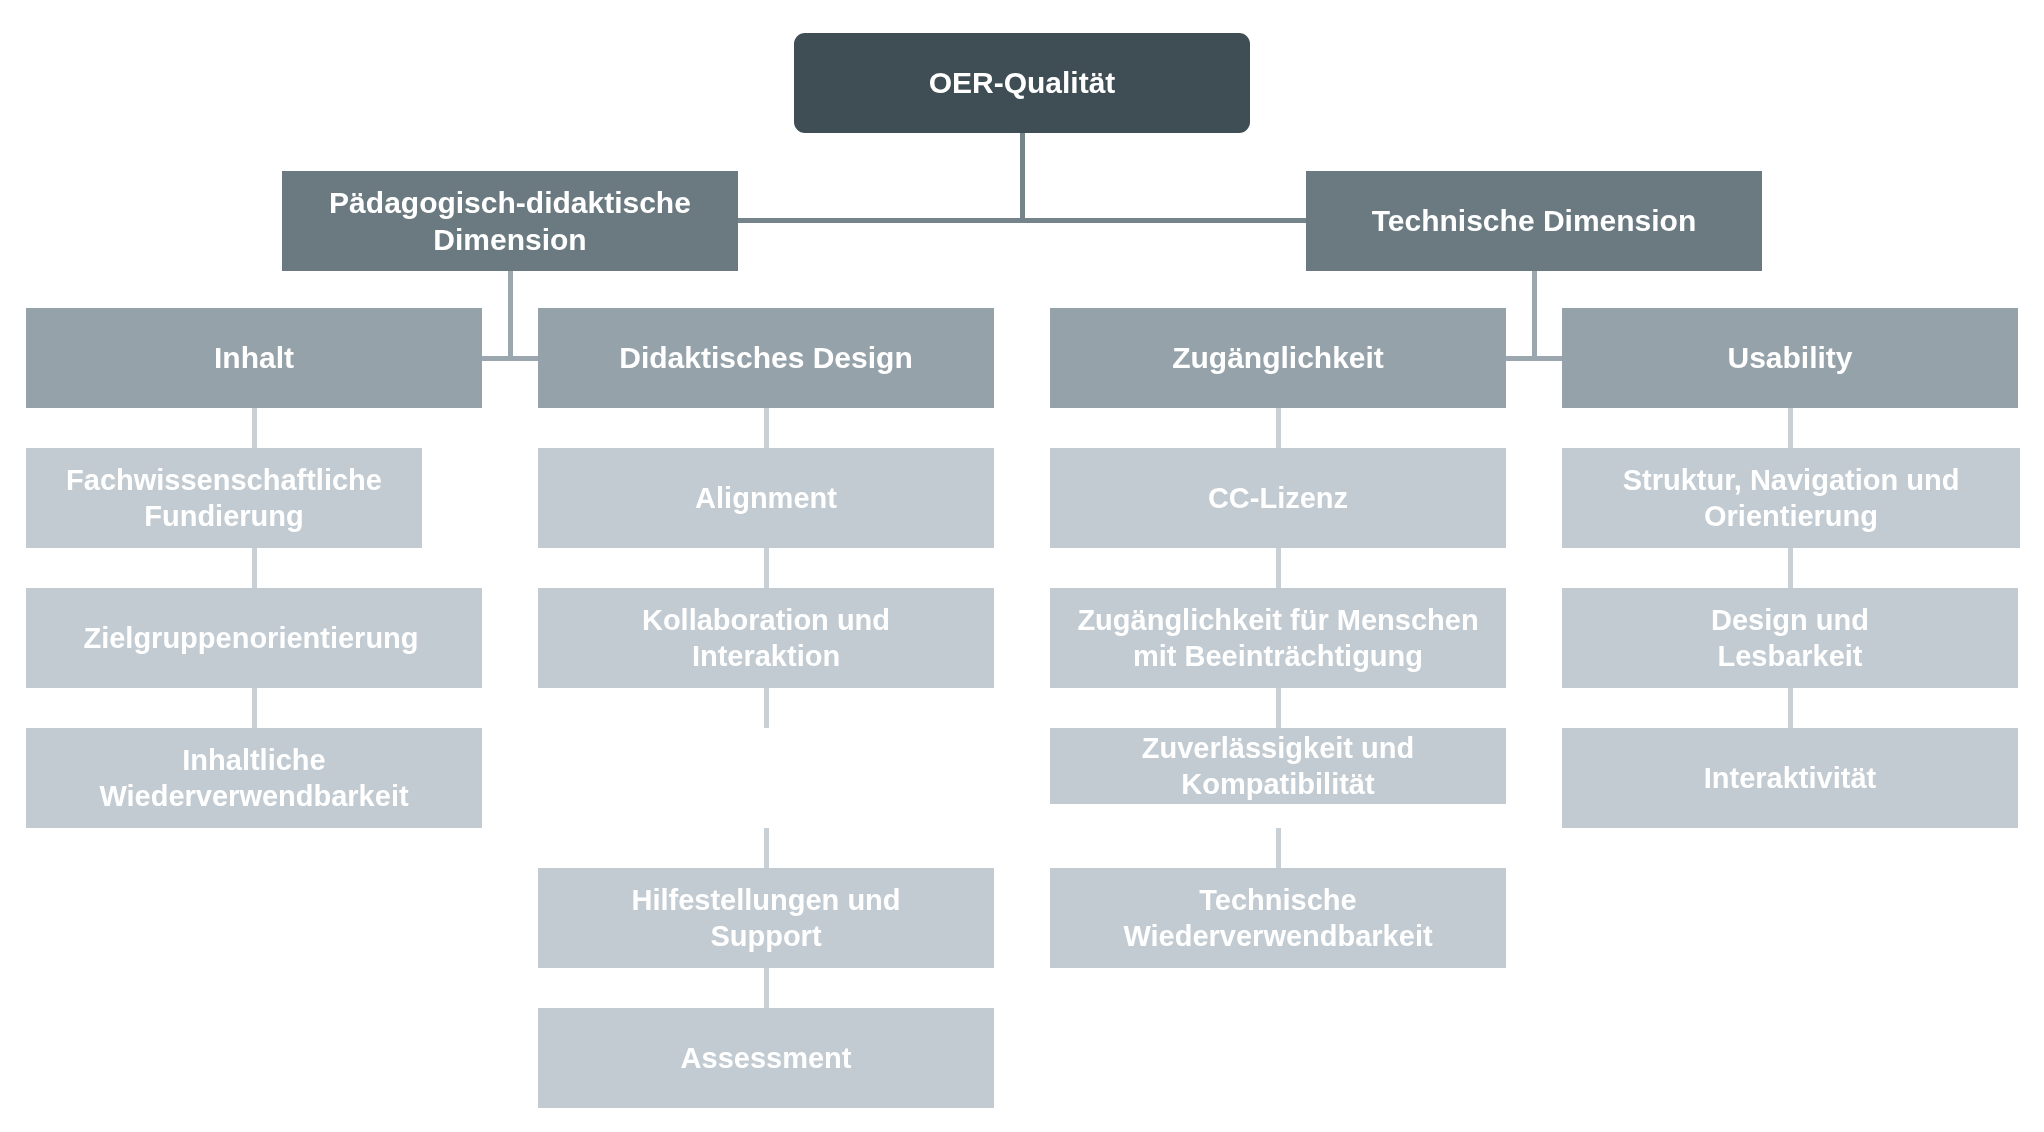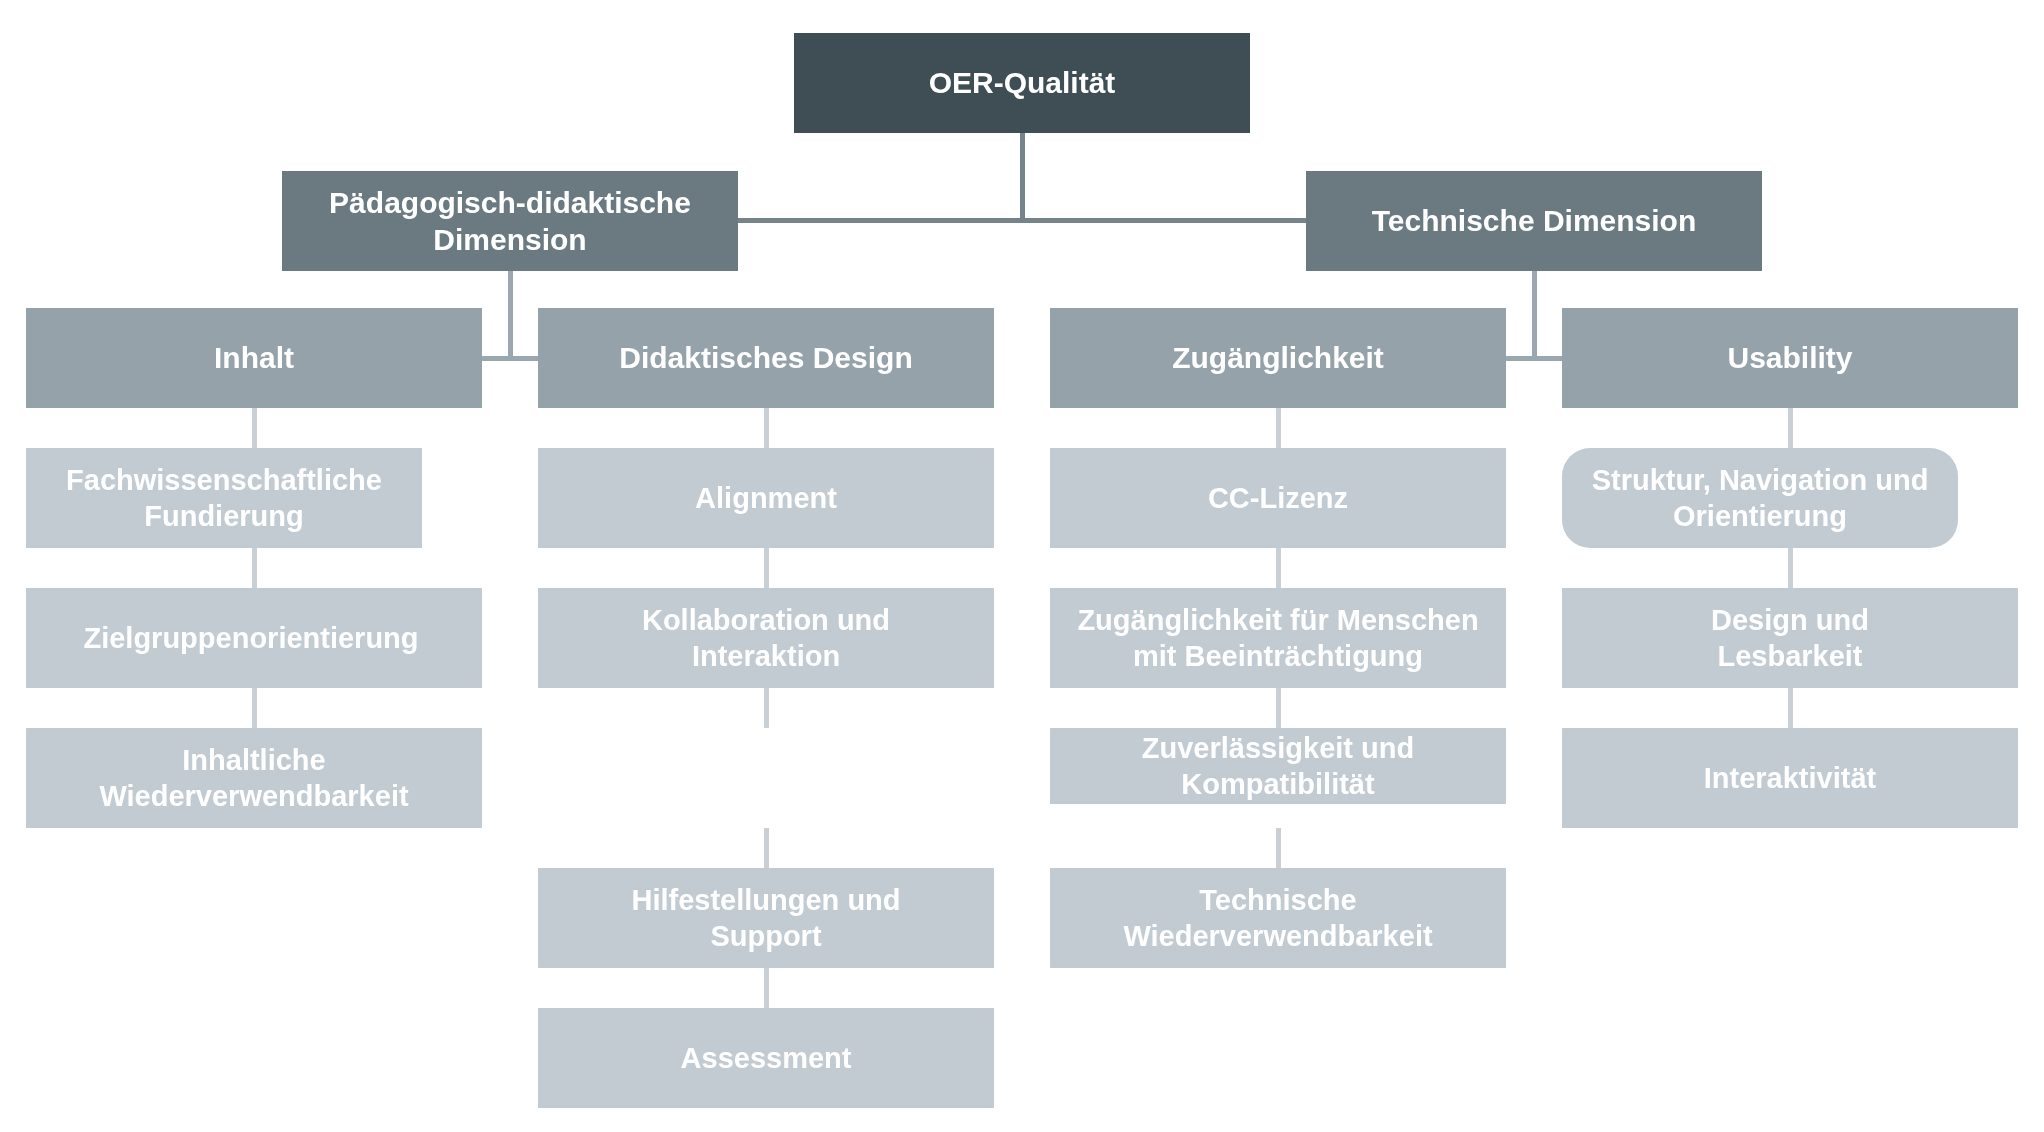--- a/index.html
+++ b/index.html
@@ -21,21 +21,21 @@
     align-items: center;
     justify-content: center;
     text-align: center;
     white-space: pre-line;
     color: #ffffff;
     font-weight: bold;
     line-height: 1.25;
     box-sizing: border-box;
     padding: 0 18px;
   }
-  .root-box      { background: #3f4d54; font-size: 30px; }
+  .root-box      { background: #3f4d54; font-size: 30px; border-radius: 11px; }
   .dimension-box { background: #6a7a80; font-size: 30px; }
   .header-box    { background: #95a2aa; font-size: 30px; }
   .child-box     { background: #c2cbd2; font-size: 29px; }
   .line {
     position: absolute;
   }
   .line-dark  { background: #75848b; }
   .line-mid   { background: #9aa7ae; }
   .line-light { background: #c9d1d7; }
 </style>
@@ -97,19 +97,19 @@
   <div class="box child-box" style="left:538px; top:1008px; width:456px; height:100px;">Assessment</div>
 
   <div class="box child-box" style="left:1050px; top:448px; width:456px; height:100px;">CC-Lizenz</div>
   <div class="box child-box" style="left:1050px; top:588px; width:456px; height:100px;">Zugänglichkeit für Menschen
 mit Beeinträchtigung</div>
   <div class="box child-box" style="left:1050px; top:728px; width:456px; height:76px;">Zuverlässigkeit und
 Kompatibilität</div>
   <div class="box child-box" style="left:1050px; top:868px; width:456px; height:100px;">Technische
 Wiederverwendbarkeit</div>
 
-  <div class="box child-box" style="left:1562px; top:448px; width:396px; height:100px;border-radius:28px;">Struktur, Navigation und
+  <div class="box child-box" style="left:1562px; top:448px; width:458px; height:100px;">Struktur, Navigation und
 Orientierung</div>
   <div class="box child-box" style="left:1562px; top:588px; width:456px; height:100px;">Design und
 Lesbarkeit</div>
   <div class="box child-box" style="left:1562px; top:728px; width:456px; height:100px;">Interaktivität</div>
 
 </div>
 
 </body></html>

